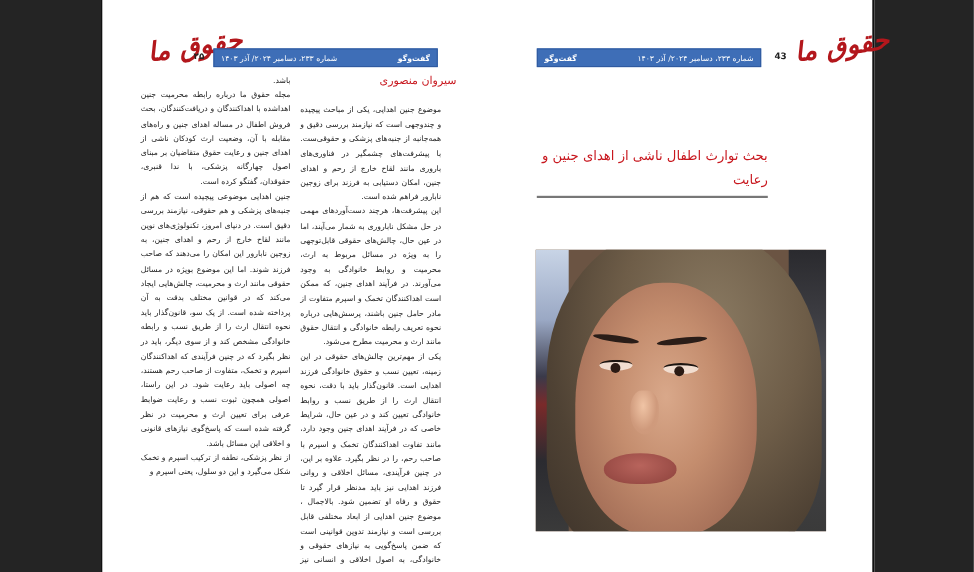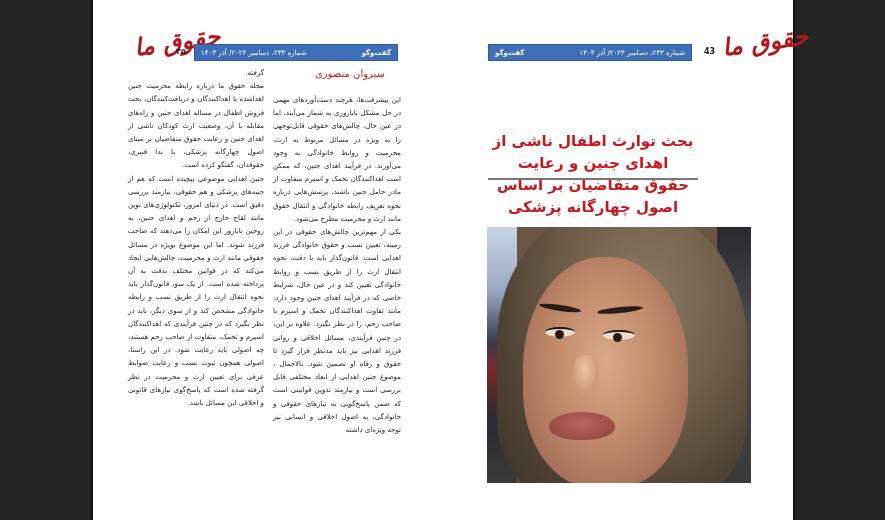--- a/index.html
+++ b/index.html
@@ -9,27 +9,27 @@
   .viewer-bg { position: absolute; inset: 0; background: #242424; }
   .spread { position: absolute; left: 91px; top: 0; width: 704px; height: 520px; background: #ffffff; border-left: 2px solid #111; border-right: 2px solid #111; }
 
   .logo { position: absolute; font-family: "DejaVu Serif", serif; color: #b3171c; font-size: 24px; font-style: italic; font-weight: bold; line-height: 1; transform: rotate(-8deg); letter-spacing: -2px; }
   .page-num { position: absolute; font-size: 8px; font-weight: bold; color: #222; direction: rtl; }
 
   .header-bar { position: absolute; height: 17px; background: #3e6eb7; border: 1px solid #2f5aa0; color: #fff; font-size: 7px; display: flex; align-items: center; direction: rtl; padding: 0 6px; }
   .header-bar .issue { white-space: nowrap; }
   .header-bar .section { white-space: nowrap; font-weight: bold; }
 
-  .author { position: absolute; color: #c8171e; font-size: 10px; direction: rtl; text-align: center; font-weight: normal; }
+  .author { position: absolute; color: #c8171e; font-size: 10px; direction: rtl; font-weight: normal; }
 
   .col { position: absolute; direction: rtl; text-align: justify; font-size: 7px; line-height: 13.2px; color: #222; }
   .col p { margin: 0; }
   .col h3 { font-size: 8px; font-weight: bold; line-height: 14px; margin: 10px 0 1px 0; color: #111; }
 
-  .headline { position: absolute; direction: rtl; text-align: center; color: #c8171e; font-size: 15px; font-weight: bold; line-height: 22px; }
+  .headline { position: absolute; direction: rtl; color: #c8171e; font-size: 12px; font-weight: normal; line-height: 22px; }
   .headline-rule { position: absolute; height: 2px; background: #777; }
 
   .photo { position: absolute; left: 487px; top: 227px; width: 264px; height: 256px; overflow: hidden; background: #6b5443; }
   .photo .bg-left { position: absolute; left: 0; top: 0; width: 30px; height: 100%; background: linear-gradient(180deg, #c8d4e6 0%, #9aa8c4 25%, #3a3a4a 45%, #7a2a2a 55%, #2b2b30 75%, #3a3a3a 100%); }
   .photo .bg-right { position: absolute; right: 0; top: 0; width: 34px; height: 100%; background: linear-gradient(180deg, #2a2a2e 0%, #4a4a50 40%, #3a3a3a 100%); }
   .photo .hair { position: absolute; left: 10px; top: -20px; width: 250px; height: 300px; border-radius: 45% 45% 30% 30%; background: radial-gradient(ellipse at 60% 30%, #8a7a62 0%, #6e5d48 40%, #4f4234 70%, #3a3028 100%); }
   .photo .face { position: absolute; left: 36px; top: 30px; width: 165px; height: 230px; border-radius: 48% 48% 42% 42%; background: radial-gradient(ellipse at 50% 45%, #d9a88a 0%, #c48d6e 40%, #a8725a 75%, #8d5e49 100%); }
   .photo .brow-l { position: absolute; left: 52px; top: 78px; width: 42px; height: 6px; border-radius: 50%; background: #2a1d18; transform: rotate(8deg); }
   .photo .brow-r { position: absolute; left: 110px; top: 80px; width: 46px; height: 6px; border-radius: 50%; background: #2a1d18; transform: rotate(-6deg); }
   .photo .eye-l { position: absolute; left: 58px; top: 100px; width: 30px; height: 10px; border-radius: 50%; background: #f1ddd0; border-top: 2px solid #1b1410; }
@@ -50,41 +50,42 @@
 
 <div class="header-bar" style="left:194px; top:44px; width:204px;">
   <span class="section">گفت‌وگو</span>
   <span style="flex:1"></span>
   <span class="issue">شماره ۲۳۳، دسامبر ۲۰۲۴/ آذر ۱۴۰۳</span>
 </div>
 
 <div class="author" style="left:285px; top:68px; width:130px;">سیروان منصوری</div>
 
 <div class="col" style="left:273px; top:94px; width:128px;">
+  <p>موضوع جنین اهدایی، یکی از مباحث پیچیده و چندوجهی است که نیازمند بررسی دقیق و همه‌جانبه از جنبه‌های پزشکی و حقوقی‌ست. با پیشرفت‌های چشمگیر در فناوری‌های باروری مانند لقاح خارج از رحم و اهدای جنین، امکان دستیابی به فرزند برای زوجین نابارور فراهم شده است.</p>
   <p>این پیشرفت‌ها، هرچند دست‌آوردهای مهمی در حل مشکل ناباروری به شمار می‌آیند، اما در عین حال، چالش‌های حقوقی قابل‌توجهی را به ویژه در مسائل مربوط به ارث، محرمیت و روابط خانوادگی به وجود می‌آورند. در فرآیند اهدای جنین، که ممکن است اهداکنندگان تخمک و اسپرم متفاوت از مادر حامل جنین باشند، پرسش‌هایی درباره نحوه تعریف رابطه خانوادگی و انتقال حقوق مانند ارث و محرمیت مطرح می‌شود.</p>
   <p>یکی از مهم‌ترین چالش‌های حقوقی در این زمینه، تعیین نسب و حقوق خانوادگی فرزند اهدایی است. قانون‌گذار باید با دقت، نحوه انتقال ارث را از طریق نسب و روابط خانوادگی تعیین کند و در عین حال، شرایط خاصی که در فرآیند اهدای جنین وجود دارد، مانند تفاوت اهداکنندگان تخمک و اسپرم با صاحب رحم، را در نظر بگیرد. علاوه بر این، در چنین فرآیندی، مسائل اخلاقی و روانی فرزند اهدایی نیز باید مدنظر قرار گیرد تا حقوق و رفاه او تضمین شود. بالاجمال ، موضوع جنین اهدایی از ابعاد مختلفی قابل بررسی است و نیازمند تدوین قوانینی است که ضمن پاسخ‌گویی به نیازهای حقوقی و خانوادگی، به اصول اخلاقی و انسانی نیز توجه ویژه‌ای داشته</p>
 </div>
 
 <div class="col" style="left:128px; top:67px; width:136px;">
-  <p>گرفته.</p>
+  <p>باشد.</p>
   <p>مجله حقوق ما درباره رابطه محرمیت جنین اهداشده با اهداکنندگان و دریافت‌کنندگان، بحث فروش اطفال در مساله اهدای جنین و راه‌های مقابله با آن، وضعیت ارث کودکان ناشی از اهدای جنین و رعایت حقوق متقاضیان بر مبنای اصول چهارگانه پزشکی، با ندا قنبری، حقوقدان، گفتگو کرده است.</p>
   <p>جنین اهدایی موضوعی پیچیده است که هم از جنبه‌های پزشکی و هم حقوقی، نیازمند بررسی دقیق است. در دنیای امروز، تکنولوژی‌های نوین مانند لقاح خارج از رحم و اهدای جنین، به زوجین نابارور این امکان را می‌دهند که صاحب فرزند شوند. اما این موضوع بویژه در مسائل حقوقی مانند ارث و محرمیت، چالش‌هایی ایجاد می‌کند که در قوانین مختلف بدقت به آن پرداخته شده است. از یک سو، قانون‌گذار باید نحوه انتقال ارث را از طریق نسب و رابطه خانوادگی مشخص کند و از سوی دیگر، باید در نظر بگیرد که در چنین فرآیندی که اهداکنندگان اسپرم و تخمک، متفاوت از صاحب رحم هستند، چه اصولی باید رعایت شود. در این راستا، اصولی همچون ثبوت نسب و رعایت ضوابط عرفی برای تعیین ارث و محرمیت در نظر گرفته شده است که پاسخ‌گوی نیازهای قانونی و اخلاقی این مسائل باشد.</p>
+  <p>از نظر پزشکی، نطفه از ترکیب اسپرم و تخمک شکل می‌گیرد و این دو سلول، یعنی اسپرم و</p>
 </div>
 
 <div class="header-bar" style="left:488px; top:44px; width:204px;">
   <span class="issue">شماره ۲۳۳، دسامبر ۲۰۲۴/ آذر ۱۴۰۳</span>
   <span style="flex:1"></span>
   <span class="section">گفت‌وگو</span>
 </div>
 <div class="page-num" style="left:704px; top:47px;">43</div>
 <div class="logo" style="left:722px; top:30px;">حقوق ما</div>
 
 <div class="headline" style="left:488px; top:130px; width:210px;">
   <div>بحث توارث اطفال ناشی از اهدای جنین و رعایت</div>
-  <div>حقوق متقاضیان بر اساس اصول چهارگانه پزشکی</div>
 </div>
 <div class="headline-rule" style="left:488px; top:178px; width:210px;"></div>
 
 <div class="photo">
   <div class="bg-left"></div>
   <div class="bg-right"></div>
   <div class="hair"></div>
   <div class="face"></div>
   <div class="brow-l"></div>
   <div class="brow-r"></div>

